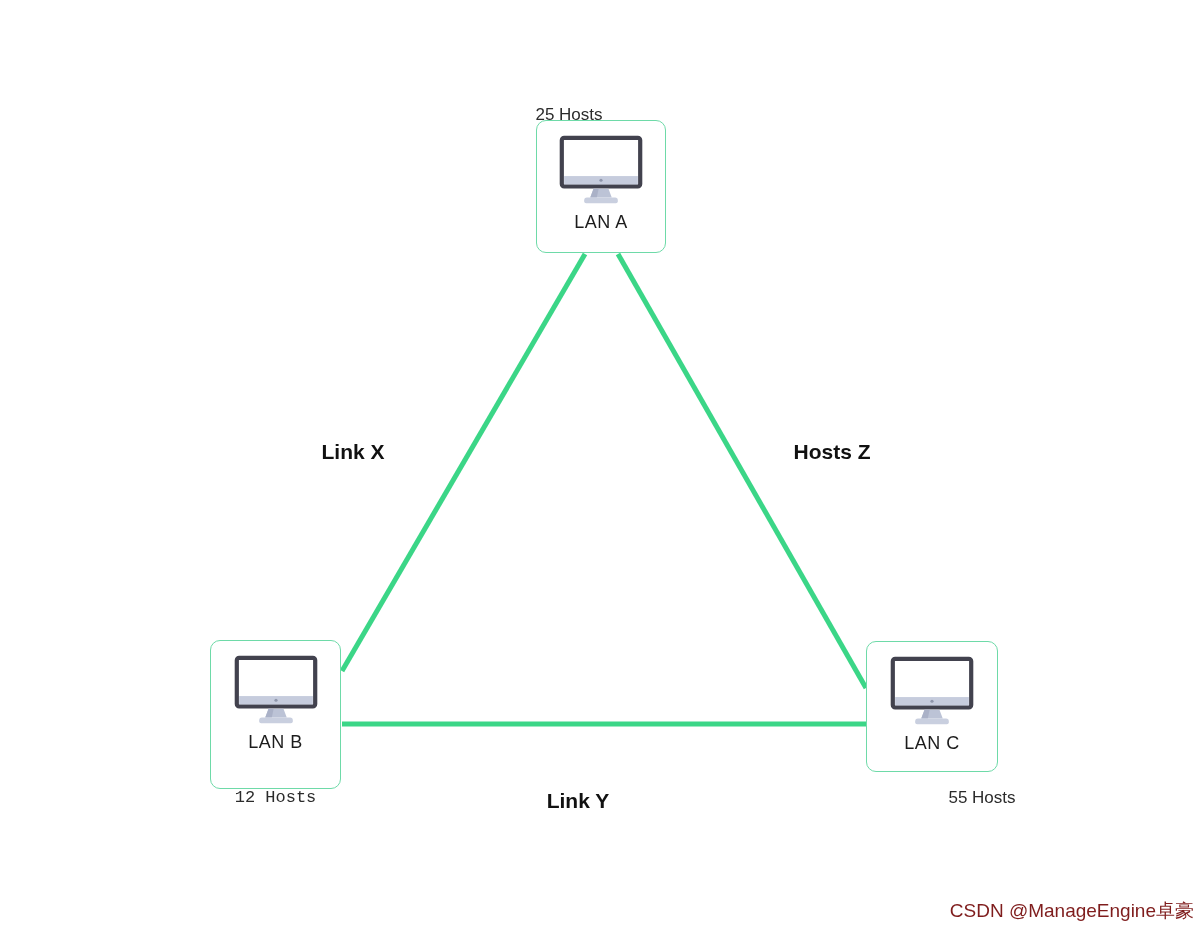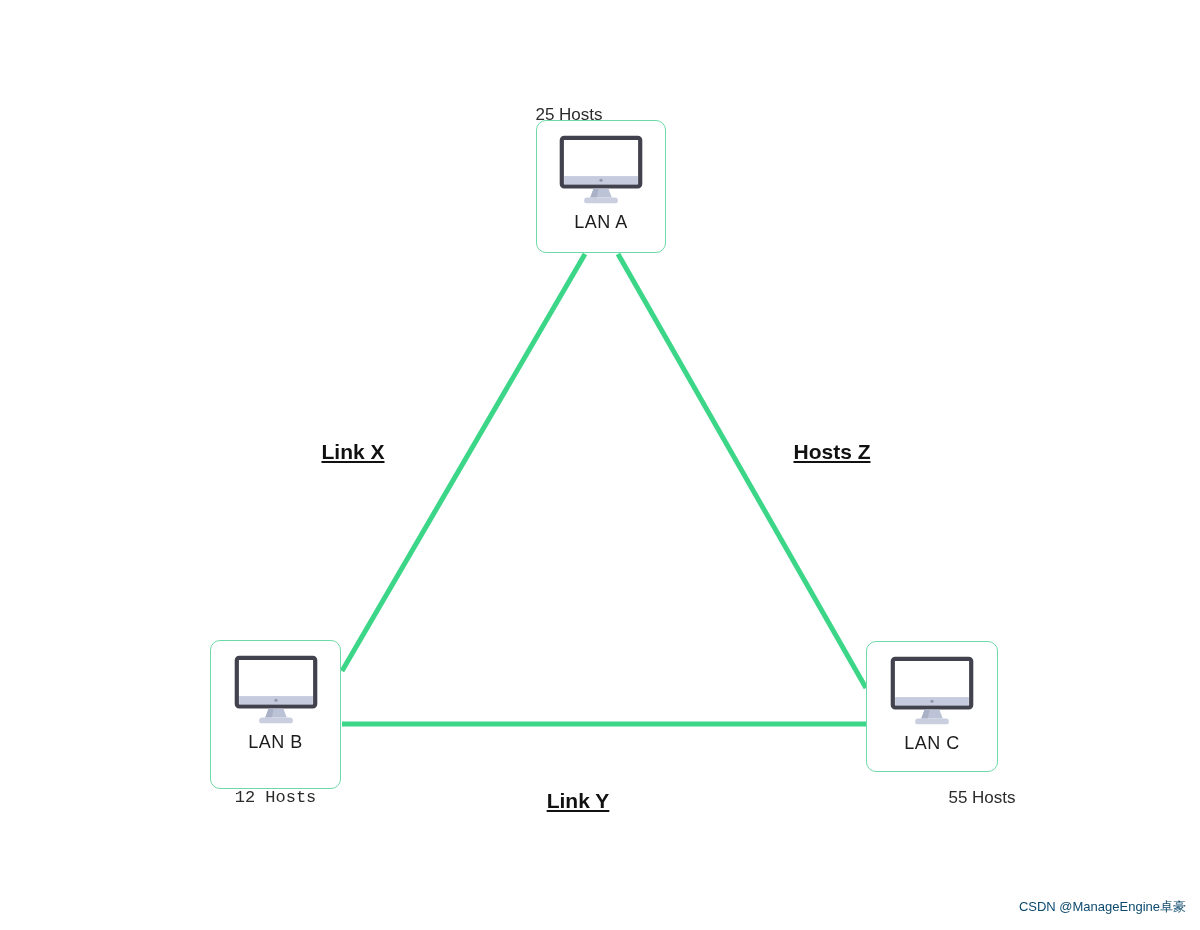--- a/index.html
+++ b/index.html
@@ -61,31 +61,30 @@
   .hosts-c { left: 916px; top: 788px; width: 132px; }
   .link-label {
     position: absolute;
     font-size: 21px;
     font-weight: 700;
     color: #111111;
     text-align: center;
     width: 140px;
     white-space: nowrap;
     z-index: 2;
-    text-decoration: underline;
   }
   .link-x-label { left: 283px; top: 440px; }
   .link-z-label { left: 762px; top: 440px; }
   .link-y-label { left: 508px; top: 789px; }
   .watermark {
     position: absolute;
-    right: 14px;
+    right: 6px;
     top: 898px;
-    font-size: 13px;
-    color: #0c4a6e;
+    font-size: 19px;
+    color: #7f1d1d;
     white-space: nowrap;
     z-index: 3;
   }
 </style>
 </head>
 <body>
 
 <div class="canvas">
 
   <svg class="links-layer" viewBox="0 0 1200 930" xmlns="http://www.w3.org/2000/svg">

